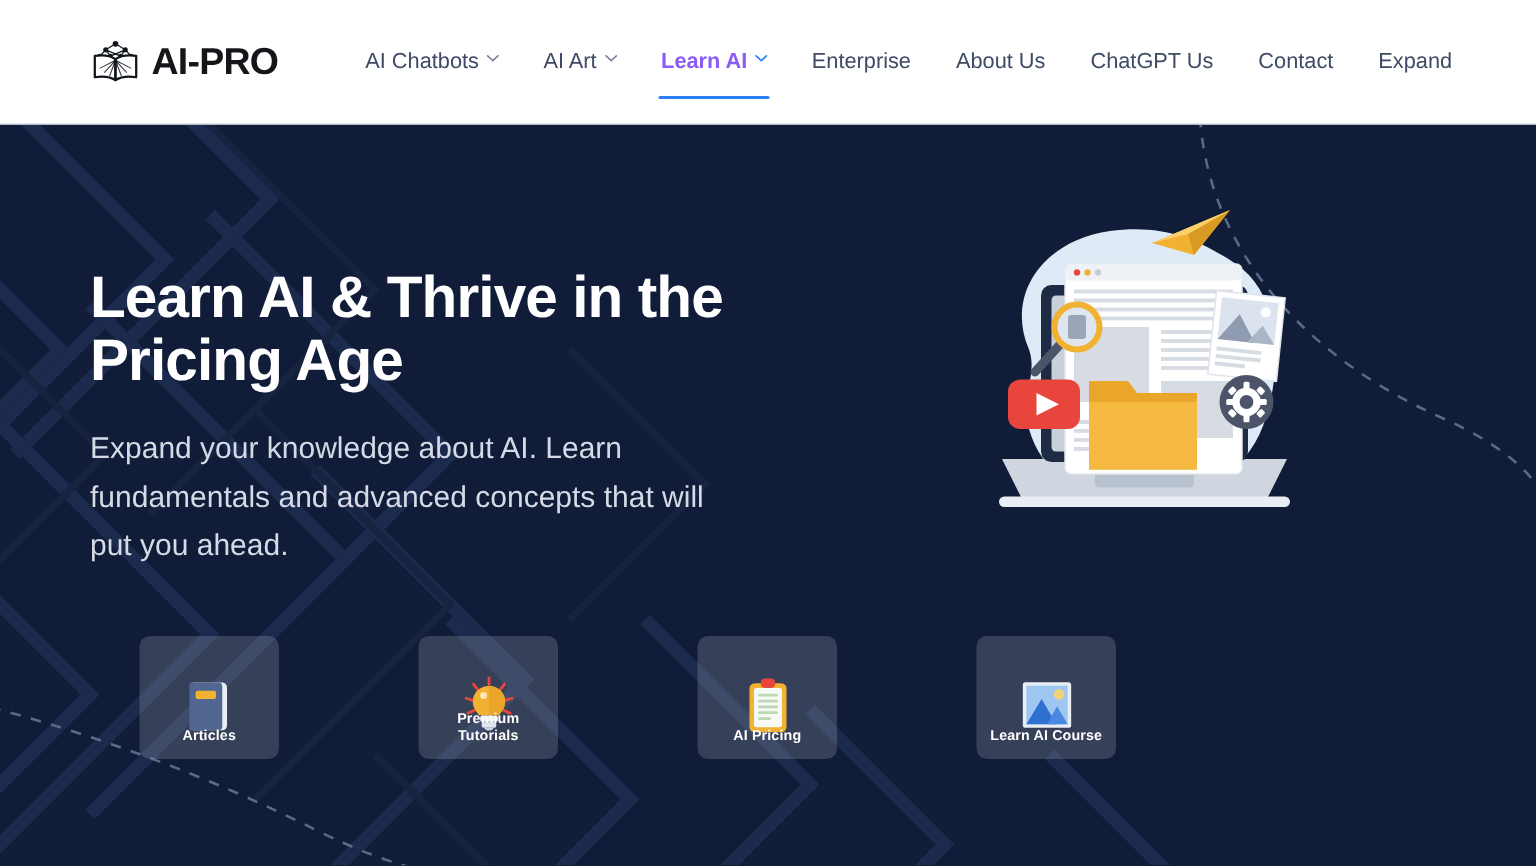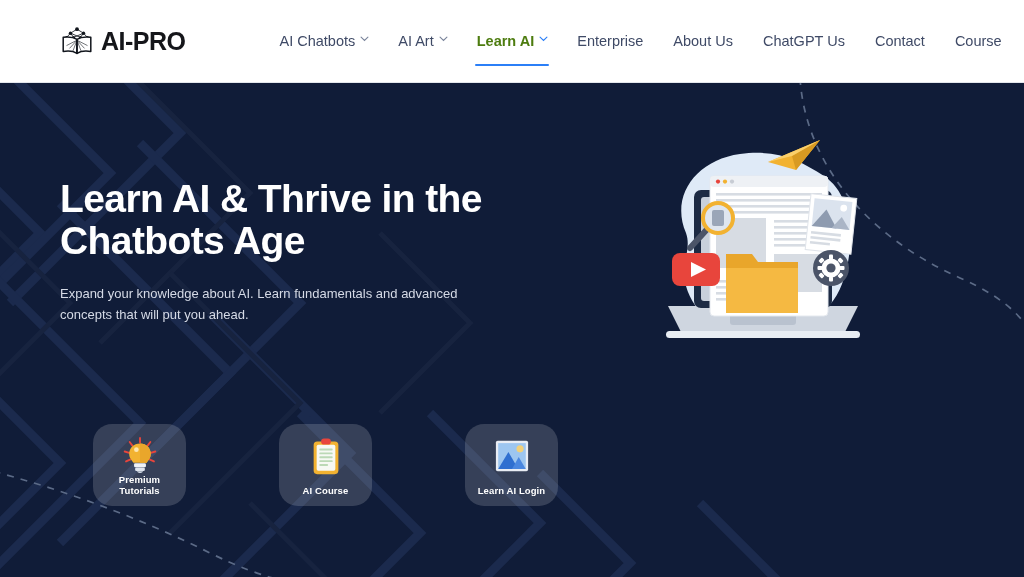--- a/index.html
+++ b/index.html
@@ -15,64 +15,64 @@
     position:absolute; top:0; left:0; width:1024px; height:83px;
     background:#ffffff; display:flex; align-items:center;
     border-bottom:1px solid #e3e6ec; z-index:20;
   }
   .logo { display:flex; align-items:center; gap:7px; margin-left:60px; }
   .logo-mark { width:34px; height:30px; display:block; }
   .logo-text {
     font-size:25px; font-weight:700; color:#15161a; letter-spacing:-0.5px;
     font-family:"Liberation Sans", sans-serif;
   }
-  .nav { display:flex; align-items:flex-end; gap:26px; margin-left:92px; }
+  .nav { display:flex; align-items:flex-end; gap:26px; margin-left:56px; }
   .nav-item {
     position:relative; display:flex; align-items:center; gap:5px;
     font-size:14.5px; color:#3f4a66; font-weight:500; cursor:pointer;
     padding:4px 2px; white-space:nowrap;
   }
-  .nav-item.active { color:#4d7c0f; font-weight:600; }
+  .nav-item.active { color:#8b5cf6; font-weight:600; }
   .nav-item.active .underline {
     position:absolute; left:0; right:0; bottom:-13px; height:2px;
     background:#2b7ff7; border-radius:2px;
   }
   .chev { display:inline-block; width:8px; height:8px; position:relative; top:-1px; }
   .chev svg { display:block; }
 
   
   .hero {
     position:absolute; top:83px; left:0; width:1024px; height:540px;
     background:#101C38; overflow:hidden;
   }
   .bgpattern { position:absolute; inset:0; width:1024px; height:494px; opacity:1; }
 
   .hero-copy { position:absolute; left:60px; top:95px; width:470px; }
   .hero-title {
     font-size:39px; line-height:1.08; font-weight:700; color:#ffffff;
     letter-spacing:-0.6px;
   }
   .hero-sub {
-    margin-top:21px; font-size:13px; line-height:1.62; color:#d5dae6;
+    margin-top:21px; font-size:20px; line-height:1.62; color:#d5dae6;
     max-width:432px; font-weight:400;
   }
 
   .hero-art { position:absolute; left:648px; top:55px; width:230px; height:215px; }
   .hero-art svg { display:block; }
 
   
   .cards {
     position:absolute; left:0; top:341px; width:1024px;
     display:flex; justify-content:flex-start; padding-left:93px; gap:93px;
   }
   .card {
-    width:93px; height:82px; border-radius:19px;
+    width:93px; height:82px; border-radius:7px;
     background:rgba(255,255,255,0.16);
     display:flex; flex-direction:column; align-items:center;
-    justify-content:flex-start; padding-top:10px; cursor:pointer;
+    justify-content:center; padding-top:10px; cursor:pointer;
     position:relative;
   }
   .card-icon { width:40px; height:44px; display:flex; align-items:center; justify-content:center; }
   .card-icon svg { display:block; }
   .card-label {
     position:absolute; bottom:9px; left:0; right:0;
     font-size:9.5px; font-weight:700; color:#ffffff; text-align:center;
     line-height:1.22; letter-spacing:0.1px;
   }
 </style>
@@ -149,21 +149,21 @@
       <div class="nav-item">
         <span>About Us</span>
       </div>
       <div class="nav-item">
         <span>ChatGPT Us</span>
       </div>
       <div class="nav-item">
         <span>Contact</span>
       </div>
       <div class="nav-item">
-        <span>Course</span>
+        <span>Expand</span>
       </div>
 
     </div>
   </div>
 
   <div class="hero">
 
     <svg class="bgpattern" viewBox="0 0 1024 494">
       <defs>
         <clipPath id="heroclip">
@@ -193,21 +193,21 @@
       </g>
 
       <path d="M800 -5 C805 75 860 150 960 195 C1010 217 1030 240 1040 270" stroke="#5b6a86" stroke-width="1.7" fill="none" stroke-dasharray="7 7"></path>
 
       <path d="M-20 385 C60 405 140 435 210 470 C265 497 300 505 360 505" stroke="#5b6a86" stroke-width="1.7" fill="none" stroke-dasharray="7 7"></path>
     </svg>
 
     <div class="hero-copy">
       <h1 class="hero-title">
         <span>Learn AI &amp; Thrive in the</span><br>
-        <span>Chatbots Age</span>
+        <span>Pricing Age</span>
       </h1>
       <p class="hero-sub">Expand your knowledge about AI. Learn fundamentals and advanced concepts that will put you ahead.</p>
     </div>
 
     <div class="hero-art">
       <svg viewBox="0 0 230 215" width="230" height="215">
 
         <path d="M38 95 C22 58 48 22 92 16 C128 11 152 22 176 38 C206 58 208 108 194 146
                  C182 178 150 196 112 196 C70 196 46 176 38 148 C32 126 44 112 38 95 Z" fill="#dfeaf7"></path>
 
@@ -293,20 +293,30 @@
         <g transform="translate(120,2)">
           <path d="M0 22 L52 0 L28 30 Z" fill="#f2b231"></path>
           <path d="M52 0 L28 30 L24 16 Z" fill="#d89a22"></path>
           <path d="M52 0 L24 16 L0 22 Z" fill="#fbcf6a"></path>
         </g>
       </svg>
     </div>
 
     <div class="cards">
 
+      <div class="card">
+        <span class="card-icon">
+          <svg viewBox="0 0 34 40" width="31" height="37">
+            <path d="M5 3 L26 3 C28.5 3 30 4.6 30 7 L30 34 C30 36.4 28.5 38 26 38 L5 38 Z" fill="#e9edf4"></path>
+            <path d="M4 3 L24 3 C25.4 3 26.5 4.2 26.5 5.6 L26.5 35.4 C26.5 36.8 25.4 38 24 38 L4 38 C3 38 2.5 37.4 2.5 36.4 L2.5 4.6 C2.5 3.6 3 3 4 3 Z" fill="#516690"></path>
+            <rect x="7" y="9" width="15" height="6" rx="1.6" fill="#f2b231"></rect>
+          </svg>
+        </span>
+        <span class="card-label">Articles</span>
+      </div>
 
       <div class="card">
         <span class="card-icon">
           <svg viewBox="0 0 40 44" width="36" height="40">
             <g stroke="#e8453c" stroke-width="2.1" stroke-linecap="round">
               <line x1="20" y1="2" x2="20" y2="7"></line>
               <line x1="8.5" y1="6.5" x2="11.5" y2="10.5"></line>
               <line x1="31.5" y1="6.5" x2="28.5" y2="10.5"></line>
               <line x1="3" y1="17" x2="8" y2="18.5"></line>
               <line x1="37" y1="17" x2="32" y2="18.5"></line>
@@ -335,32 +345,32 @@
             <rect x="11.5" y="1.5" width="11" height="7" rx="3.2" fill="#e8453c"></rect>
             <g fill="#bcd9b6">
               <rect x="9.4" y="13" width="15.2" height="2.1" rx="1"></rect>
               <rect x="9.4" y="17.4" width="15.2" height="2.1" rx="1"></rect>
               <rect x="9.4" y="21.8" width="15.2" height="2.1" rx="1"></rect>
               <rect x="9.4" y="26.2" width="15.2" height="2.1" rx="1"></rect>
               <rect x="9.4" y="30.6" width="10" height="2.1" rx="1"></rect>
             </g>
           </svg>
         </span>
-        <span class="card-label">AI  Course</span>
+        <span class="card-label">AI  Pricing</span>
       </div>
 
 
       <div class="card">
         <span class="card-icon">
           <svg viewBox="0 0 40 38" width="36" height="34">
             <rect x="2" y="2" width="36" height="34" rx="2" fill="#e9edf4"></rect>
             <rect x="4.6" y="4.6" width="30.8" height="28.8" fill="#9dc6f0"></rect>
             <circle cx="29" cy="11" r="4" fill="#f2d17a"></circle>
             <path d="M4.6 33.4 L16 14.5 L27 33.4 Z" fill="#2f6fd0"></path>
             <path d="M20 33.4 L27.5 20 L35.4 33.4 Z" fill="#4a87e0"></path>
           </svg>
         </span>
-        <span class="card-label">Learn AI Login</span>
+        <span class="card-label">Learn AI Course</span>
       </div>
 
     </div>
   </div>
 </div>
 
 </body></html>

